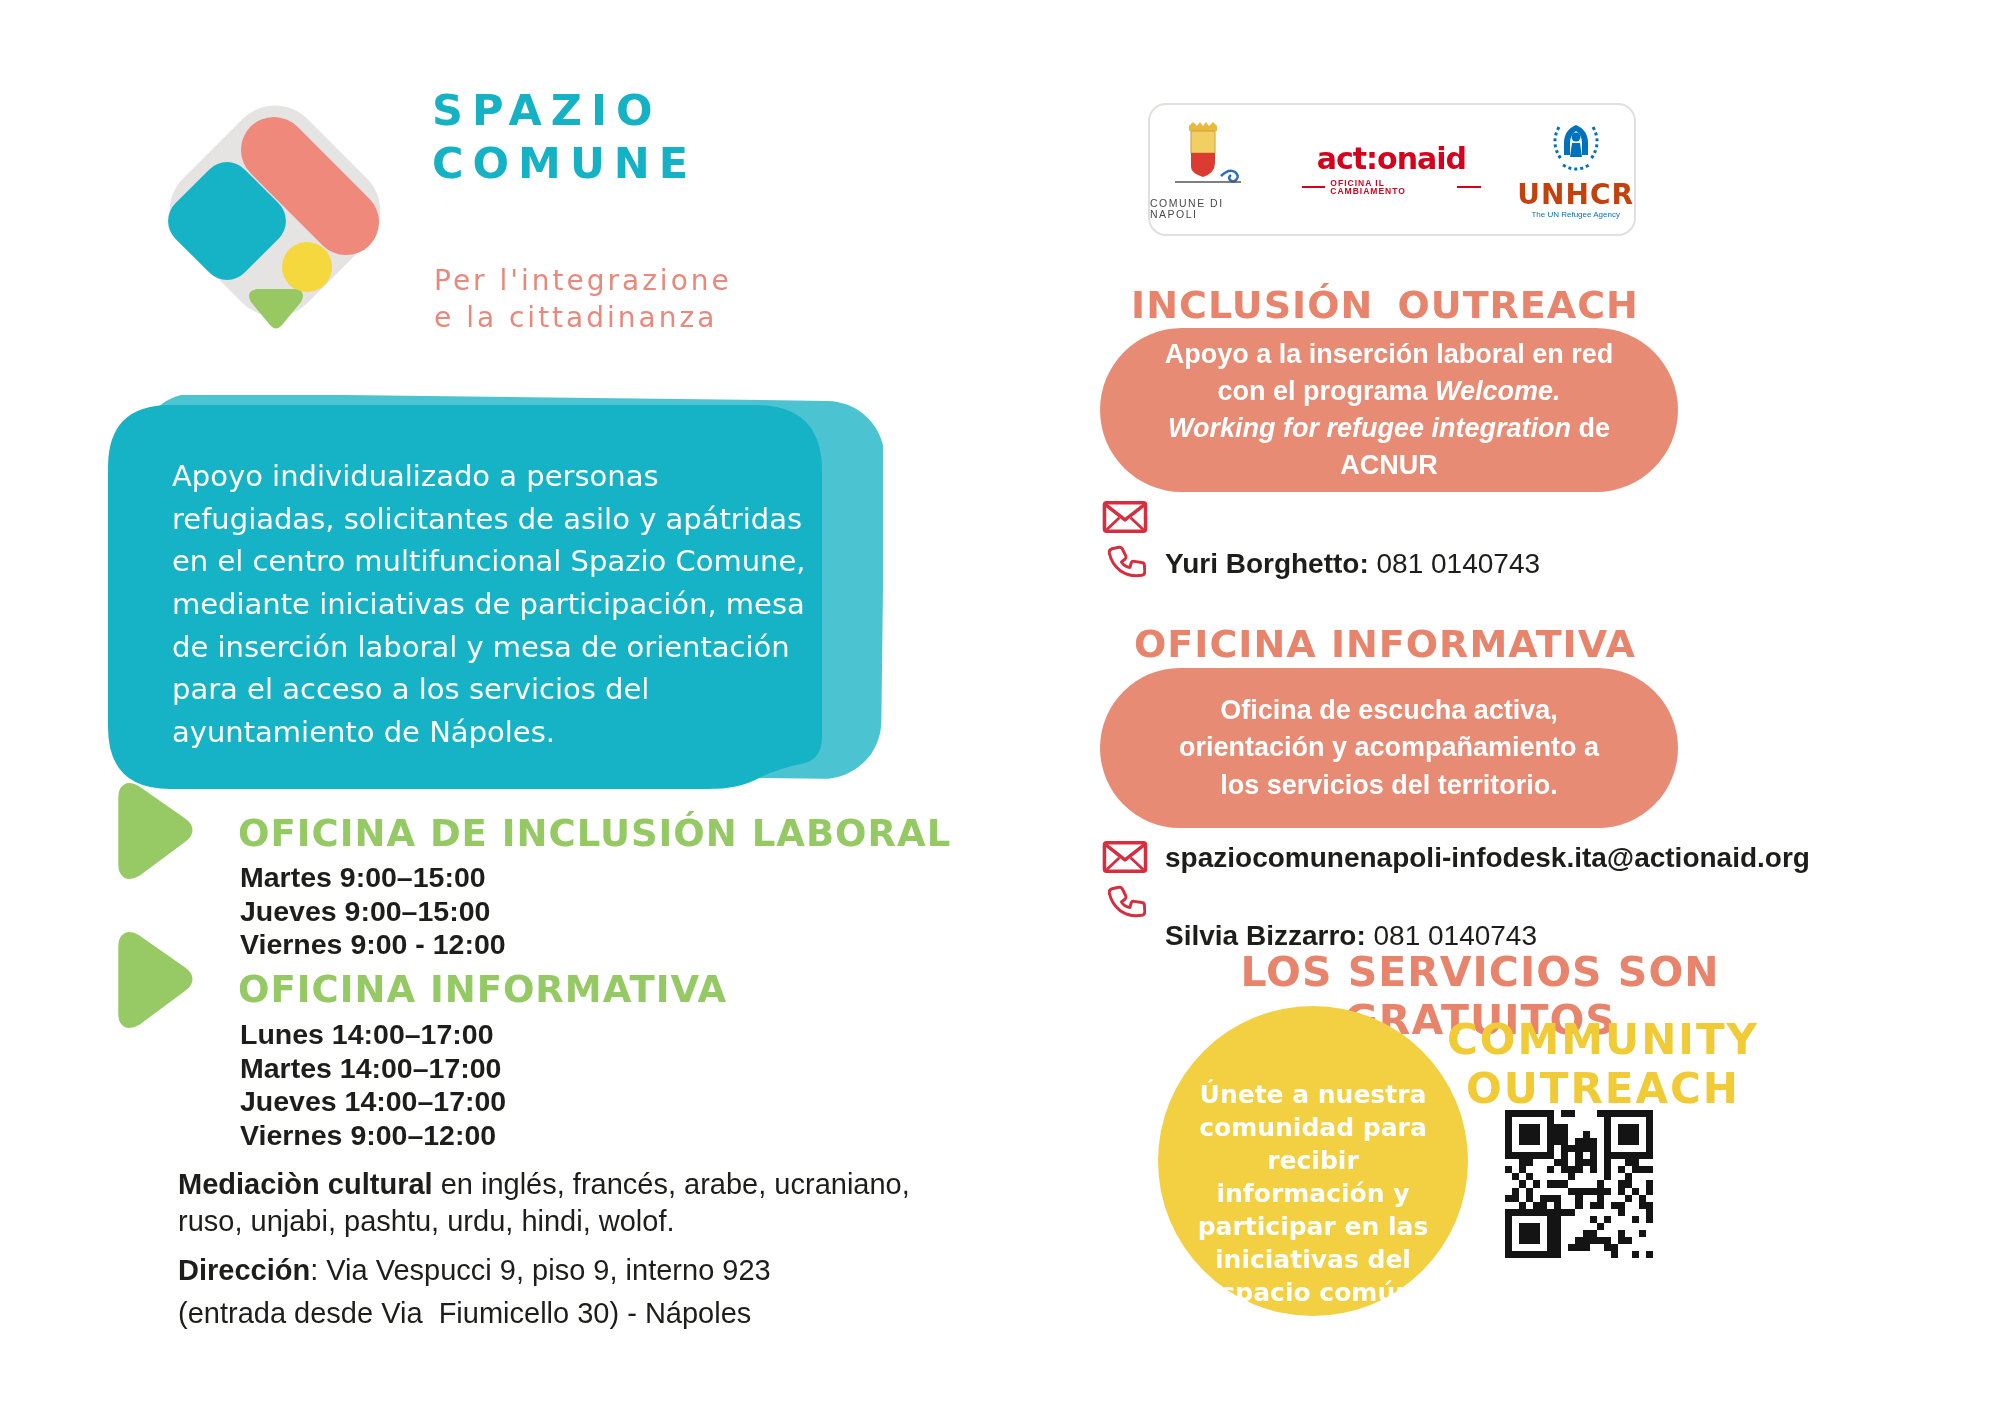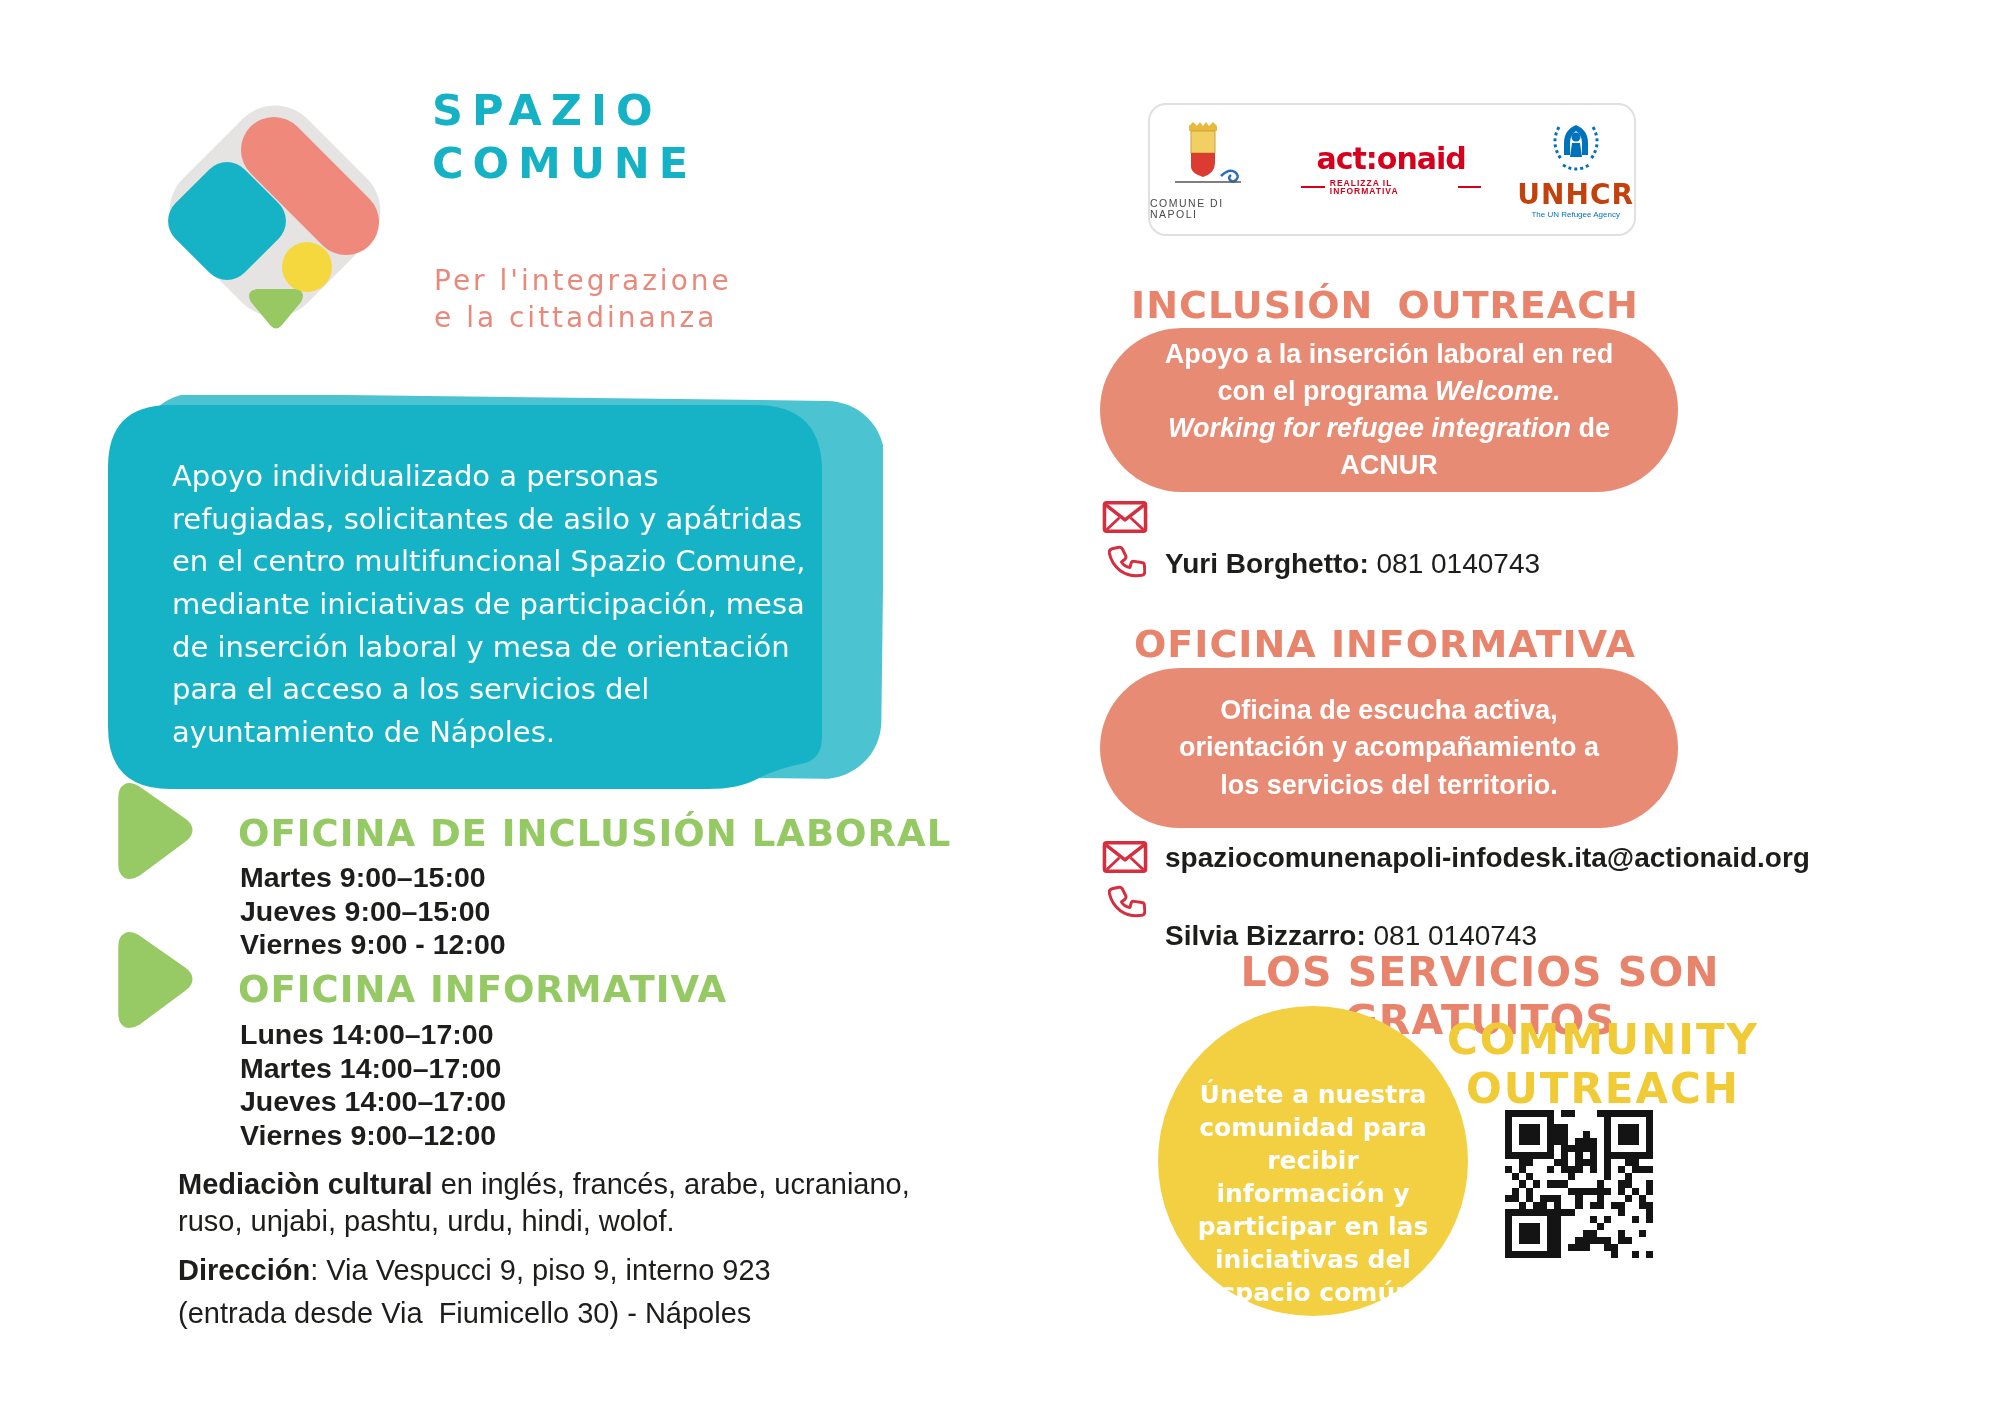--- a/index.html
+++ b/index.html
@@ -162,21 +162,21 @@
         <path d="M26,33 h24 v10 q0,10 -12,14 q-12,-4 -12,-10 z" fill="#dc3b31"></path>
         <path d="M56,56 q8,-8 14,-4 q5,4 1,8 q-3,3 -6,0 q-2,-3 1,-5" fill="none" stroke="#2b6fb5" stroke-width="2.5"></path>
         <path d="M10,62 h66" stroke="#555" stroke-width="1.5"></path>
       </svg>
       <div class="napoli-cap">COMUNE DI NAPOLI</div>
     </div>
     <div class="partner">
       <div class="aa-name">act:onaid</div>
       <div class="aa-tag">
         <span class="ln"></span>
-        <span class="tx">REALIZZA IL INFORMATIVA</span>
+        <span class="tx">OFICINA IL CAMBIAMENTO</span>
         <span class="ln"></span>
       </div>
     </div>
     <div class="partner">
       <svg width="62" height="58" viewBox="0 0 62 58">
         <path d="M14,6 q-9 16 2 32" fill="none" stroke="#0072bc" stroke-width="3" stroke-dasharray="3 3"></path>
         <path d="M48,6 q9 16 -2 32" fill="none" stroke="#0072bc" stroke-width="3" stroke-dasharray="3 3"></path>
         <path d="M18,44 q13 8 26 0" fill="none" stroke="#0072bc" stroke-width="3" stroke-dasharray="3 3"></path>
         <path d="M31,4 q-12 5 -12 18 v12 h6 v-12 q0,-8 6,-12 z" fill="#0072bc"></path>
         <path d="M31,4 q12 5 12 18 v12 h-6 v-12 q0,-8 -6,-12 z" fill="#0072bc"></path>

